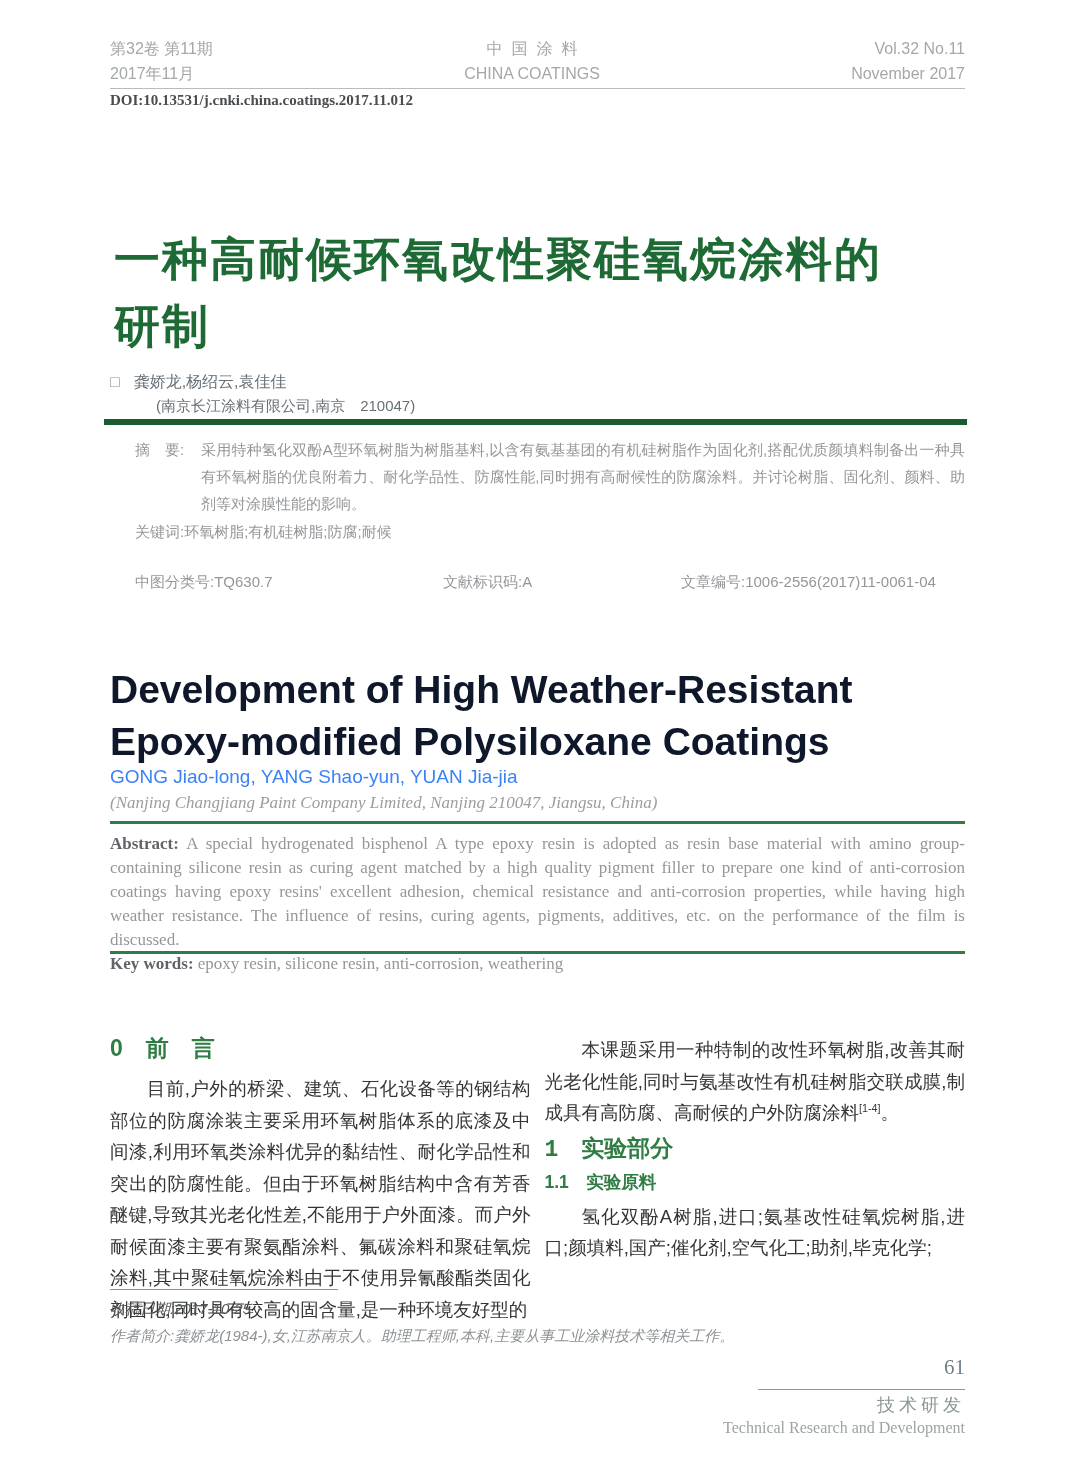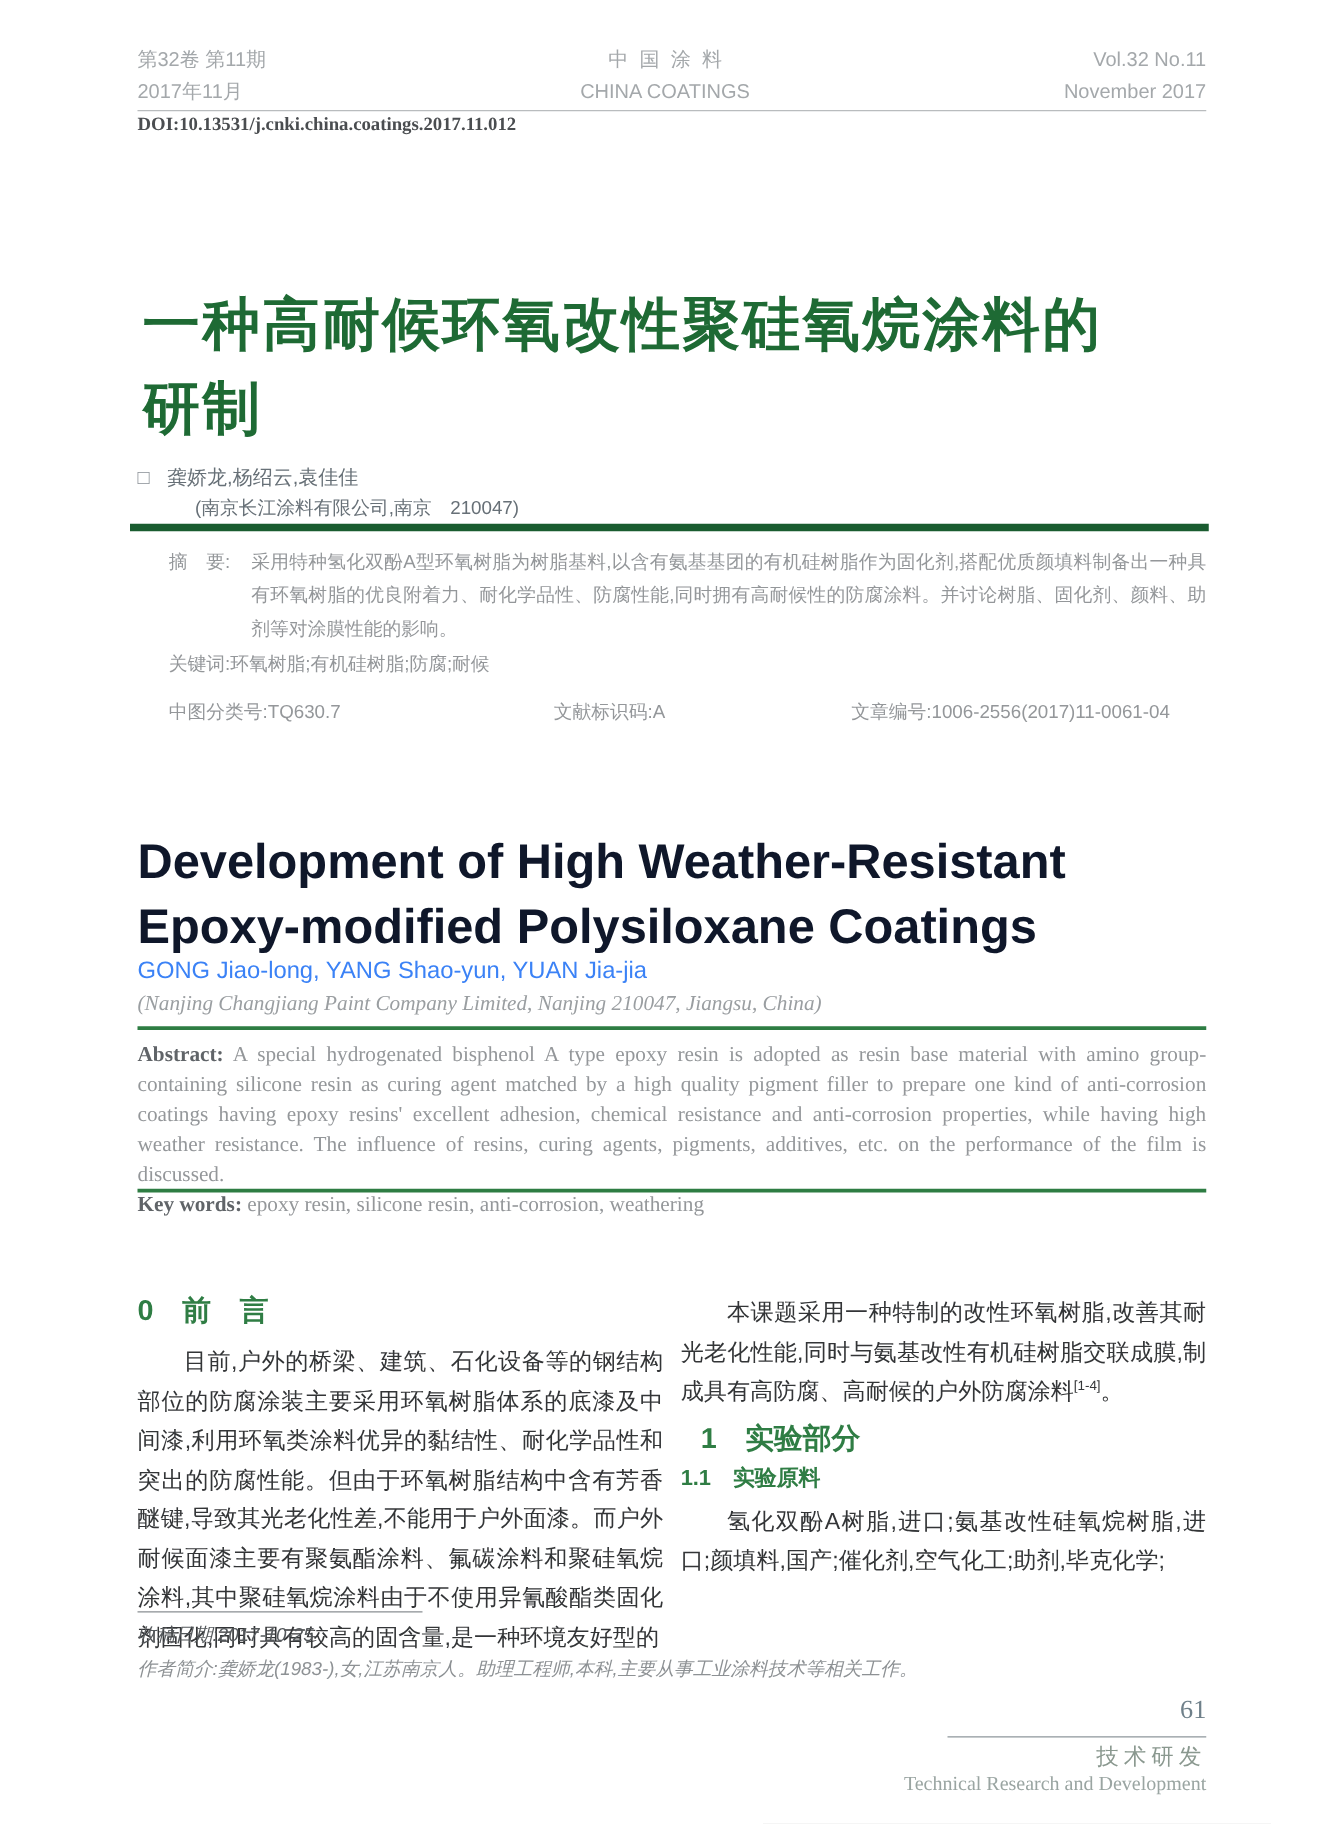--- a/index.html
+++ b/index.html
@@ -30,21 +30,21 @@
   .affil-cn { position:absolute; top:397px; left:46px; font-size:15px; color:#677077; }
   .bar-green { position:absolute; top:419px; left:-6px; right:-2px; height:6px; background:#1a5c30; }
 
   
   .abs-block { position:absolute; top:436px; left:25px; right:0;
                font-size:15px; line-height:27px; color:#94979a; }
   .abs-row { display:flex; }
   .abs-row .lab { width:66px; flex-shrink:0; }
   .abs-row .txt { flex:1; text-align:justify; }
   .kw-row { margin-top:1px; }
-  .clc-row { display:flex; margin-top:11px; }
+  .clc-row { display:flex; margin-top:23px; }
   .clc-row .clc1 { width:308px; }
   .clc-row .clc2 { width:238px; }
 
   
   .title-en { position:absolute; top:664px; left:0; width:835px;
               font-size:39px; font-weight:bold; color:#0f172a; line-height:52px; }
   .authors-en { position:absolute; top:766px; left:0; font-size:19px; color:#3b82f6; }
   .affil-en { position:absolute; top:793px; left:0; font-size:17px; font-style:italic;
               color:#9a9ea1; font-family:"Liberation Serif","DejaVu Serif",serif; }
   .rule-g2 { position:absolute; top:821px; left:0; right:0; height:3px; background:#2e7d43; }
@@ -52,21 +52,21 @@
   .abs-en { position:absolute; top:832px; left:0; right:0;
             font-family:"Liberation Serif","DejaVu Serif",serif;
             font-size:17px; line-height:24px; color:#94979a; text-align:justify; }
   .abs-en b { color:#606468; }
   .rule-g3 { position:absolute; top:951px; left:0; right:0; height:3px; background:#2e7d43; }
 
   
   .body-cols { position:absolute; top:1034px; left:0; right:0; display:flex; gap:14px; }
   .col { flex:1; font-size:18.5px; line-height:31.5px; color:#333537; text-align:justify; }
   .col h2 { font-size:23px; font-weight:bold; color:#2f7d44; margin:0 0 11px 0; line-height:28px; }
-  .col h2.s1 { margin:7px 0 6px 16px; }
+  .col h2.s1 { margin:7px 0 6px 0;font-family:Liberation Mono, monospace; }
   .col h3 { font-size:17.5px; font-weight:bold; color:#2f7d44; margin:0 0 7px 0; line-height:24px; }
   .col p { margin:0; }
   .col p.ind { text-indent:2em; }
   sup { font-size:0.58em; vertical-align:super; line-height:0; }
 
   
   .footnote { position:absolute; top:1289px; left:0; width:670px; font-size:15px; line-height:27px;font-style:italic; }
   .fn-rule { width:228px; border-top:1px solid #8a8f93; margin-bottom:5px; }
   .fn-l1 { color:#54585b; }
   .fn-l2 { color:#8d9194; }
@@ -149,21 +149,21 @@
         <p class="ind">氢化双酚A树脂,进口;氨基改性硅氧烷树脂,进口;颜填料,国产;催化剂,空气化工;助剂,毕克化学;</p>
       </div>
     </div>
 
     <div class="footnote">
       <div class="fn-rule"></div>
       <div class="fn-l1">
         <span>收稿日期:</span><span>2017-10-25</span>
       </div>
       <div class="fn-l2">
-        <span>作者简介:</span><span>龚娇龙(1983-),女,江苏南京人。助理工程师,本科,主要从事工业涂料技术等相关工作。</span>
+        <span>作者简介:</span><span>龚娇龙(1984-),女,江苏南京人。助理工程师,本科,主要从事工业涂料技术等相关工作。</span>
       </div>
     </div>
 
     <div class="page-num">61</div>
     <div class="footer-rule"></div>
     <div class="footer-cn">技术研发</div>
     <div class="footer-en">Technical Research and Development</div>
 
   </div>
 </div>

